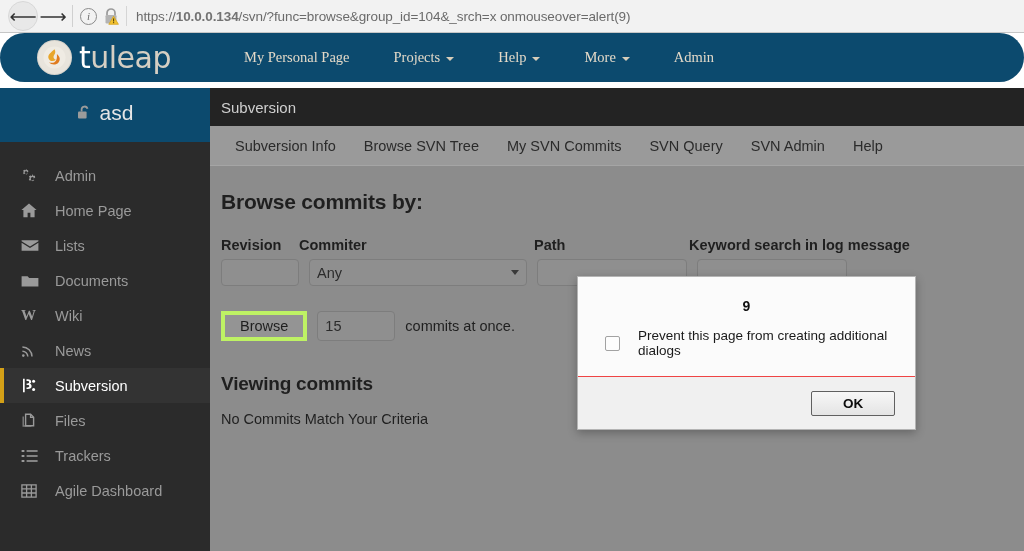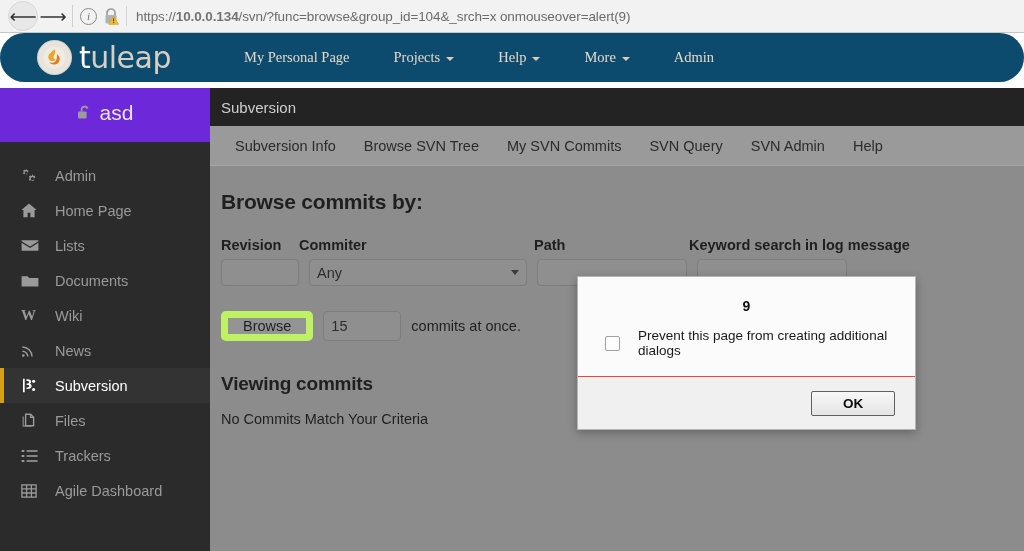--- a/index.html
+++ b/index.html
@@ -153,21 +153,21 @@
   
   .sidebar {
     position: absolute; left: 0; top: 0;
     width: 210px; height: 463px;
     background: #2b2b2b;
   }
   .sidebar-head {
     height: 50px;
     display: flex; align-items: center; justify-content: center;
     gap: 8px;
-    background: #6d28d9;
+    background: #0c4a6e;
     padding-bottom: 4px;
   }
   .sidebar-head .proj-name {
     color: #e6e6e6;
     font-size: 21px;
     letter-spacing: 0px;
   }
   .unlock-icon svg { display:block; }
   .sidebar-nav { padding-top: 16px; }
   .side-item {
@@ -298,22 +298,22 @@
   }
   .browse-row {
     display: flex; align-items: center;
     gap: 10px;
     margin-top: 25px;
   }
   .btn-browse {
     height: 30px;
     padding: 0 15px;
     background: #949494;
-    border: 7px solid #bef264;
-    border-radius: 5px;
+    border: 4px solid #bef264;
+    border-radius: 0;
     font-size: 14.5px;
     color: #1f1f1f;
     display: flex; align-items: center;
     box-sizing: border-box;
   }
   .inp-count {
     width: 78px; height: 30px;
   }
   .commits-at-once {
     font-size: 14.5px;

